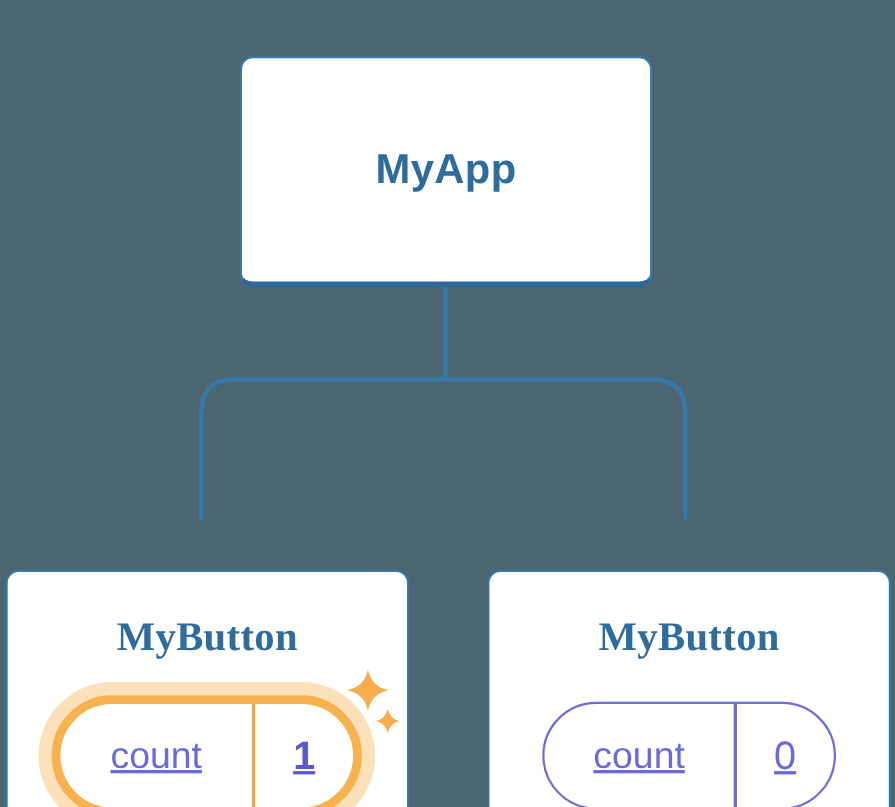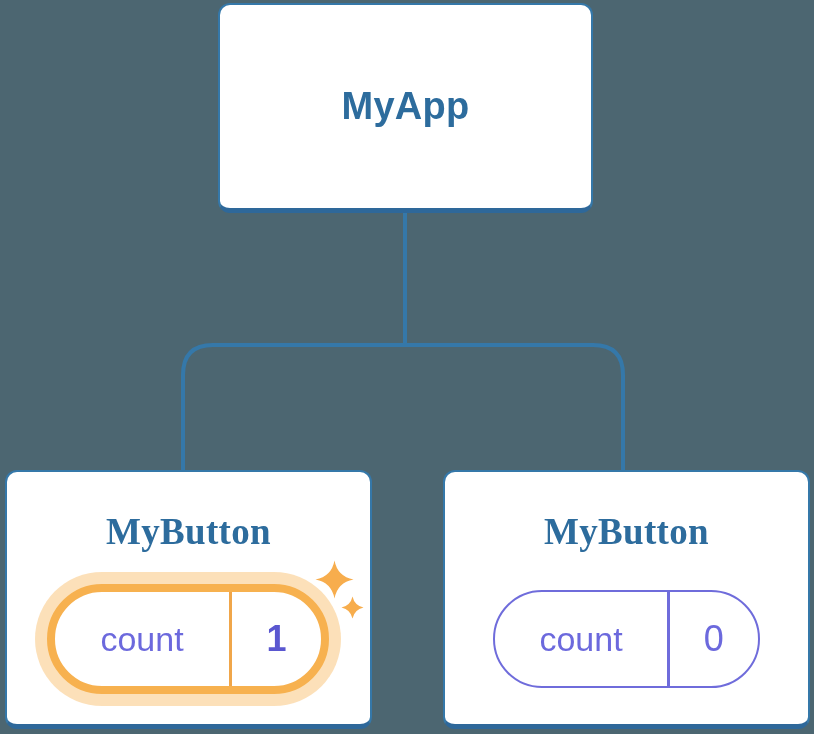--- a/index.html
+++ b/index.html
@@ -11,20 +11,21 @@
     font-family:"Liberation Sans", sans-serif;
   }
   .connector{position:absolute;left:0;top:0;pointer-events:none;}
   .node{
     position:absolute;
     box-sizing:border-box;
     background:#ffffff;
     border:2.5px solid #3578a9;
     border-bottom:5px solid #2e689a;
     border-radius:12px;
+    margin-top:48px;
   }
   .node-root{
     left:218px;top:3px;width:375px;height:210px;
     display:flex;align-items:center;justify-content:center;
   }
   .node-child-left{left:5px;top:470px;width:367px;height:259px;}
   .node-child-right{left:443px;top:470px;width:367px;height:259px;}
   .node-title{
     color:#2d6c9d;
     font-size:38px;
@@ -55,20 +56,21 @@
   .pill-normal{
     left:48px;top:118px;
     width:267px;height:98px;
     border:2.5px solid #6f6cdb;
     border-radius:50px;
   }
   .pill-seg{
     display:flex;align-items:center;justify-content:center;
     color:#6c69dd;
     font-size:34px;
+    text-decoration:underline;
   }
   .pill-highlighted .seg-key{flex:0 0 174px;}
   .pill-highlighted .seg-val{flex:1 1 auto;font-size:36px;font-weight:bold;color:#5a57d0;}
   .pill-normal .seg-key{flex:0 0 172px;}
   .pill-normal .seg-val{flex:1 1 auto;font-size:36px;}
   .pill-divider{flex:0 0 auto;}
   .divider-orange{width:3px;background:#f0a64a;}
   .divider-purple{width:2.5px;background:#6f6cdb;}
   .sparkles{position:absolute;left:304px;top:84px;pointer-events:none;}
 </style>

